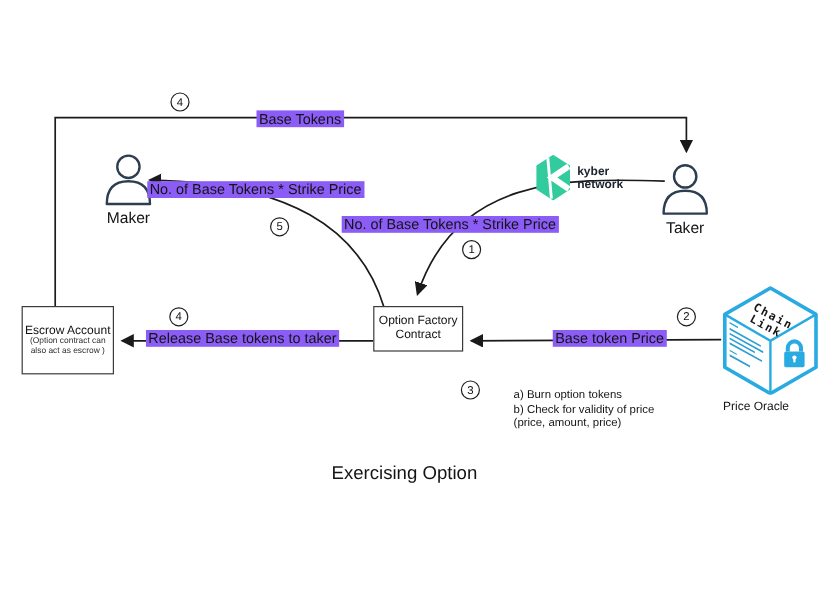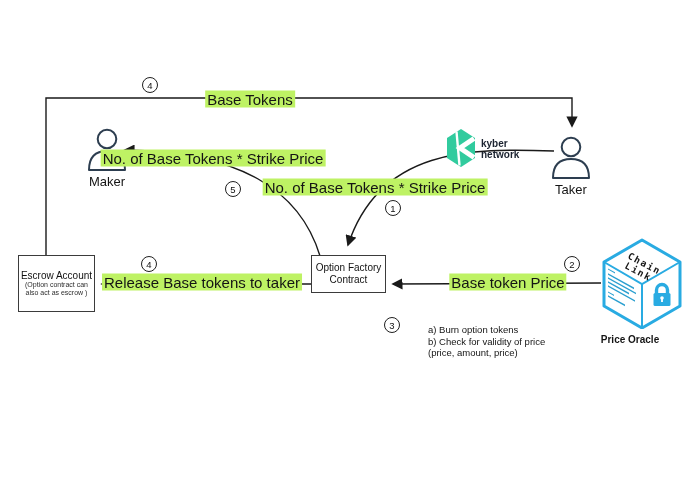--- a/index.html
+++ b/index.html
@@ -1,33 +1,33 @@
 <!DOCTYPE html>
 <html><head>
 <meta charset="utf-8">
 <style>
   html,body{margin:0;padding:0;background:#fff;}
   .canvas{position:relative;width:695px;height:494px;background:#ffffff;
           font-family:"Liberation Sans",sans-serif;color:#111;overflow:hidden;}
   svg.connectors{position:absolute;left:0;top:0;width:695px;height:494px;}
   .abs{position:absolute;}
-  .edge-label{position:absolute;transform:translate(-50%,-50%);background:#bef264;
-              font-size:15px;white-space:nowrap;padding:0 2px;color:#141414;}
+  .edge-label{position:absolute;transform:translate(-50%,-50%);background:#8b5cf6;
+              font-size:12px;white-space:nowrap;padding:0 2px;color:#141414;}
   .step{position:absolute;width:16px;height:16px;border:1.4px solid #1f1f1f;border-radius:50%;
         background:#fff;display:flex;align-items:center;justify-content:center;
         font-size:9.5px;color:#111;transform:translate(-50%,-50%);box-sizing:border-box;}
   .node-box{position:absolute;background:#fff;border:1.3px solid #3b3b3b;box-sizing:border-box;
             display:flex;flex-direction:column;align-items:center;justify-content:center;text-align:center;}
   .escrow-title{font-size:10px;line-height:11px;}
   .escrow-note{font-size:7px;line-height:8.5px;color:#2e2e2e;}
   .factory-line{font-size:10px;line-height:12px;}
   .person{position:absolute;width:56px;display:flex;flex-direction:column;align-items:center;}
   .person-label{font-size:13px;margin-top:2px;color:#141414;}
   .kyber-text{position:absolute;font-size:10px;font-weight:600;line-height:11px;color:#1b2330;}
-  .oracle-label{position:absolute;transform:translate(-50%,-50%);font-size:10px;color:#141414;white-space:nowrap;font-weight:bold;}
+  .oracle-label{position:absolute;transform:translate(-50%,-50%);font-size:10px;color:#141414;white-space:nowrap;}
   .burn-block{position:absolute;font-size:9.5px;line-height:11.5px;color:#141414;white-space:nowrap;}
   .title{position:absolute;transform:translate(-50%,-50%);font-size:15.5px;color:#141414;white-space:nowrap;}
 </style>
 </head>
 <body>
 
 <div class="canvas">
 
   <svg class="connectors" viewBox="0 0 695 494">
     <defs>
@@ -116,14 +116,15 @@
   <div class="step" style="left:149px;top:264px;">4</div>
   <div class="step" style="left:572px;top:264px;">2</div>
   <div class="step" style="left:392px;top:325px;">3</div>
 
   <div class="burn-block" style="left:428px;top:324px;">
     <div>a) Burn option tokens</div>
     <div>b) Check for validity of price</div>
     <div>(price, amount, price)</div>
   </div>
 
+  <div class="title" style="left:337px;top:395px;">Exercising Option</div>
 
 </div>
 
 </body></html>

